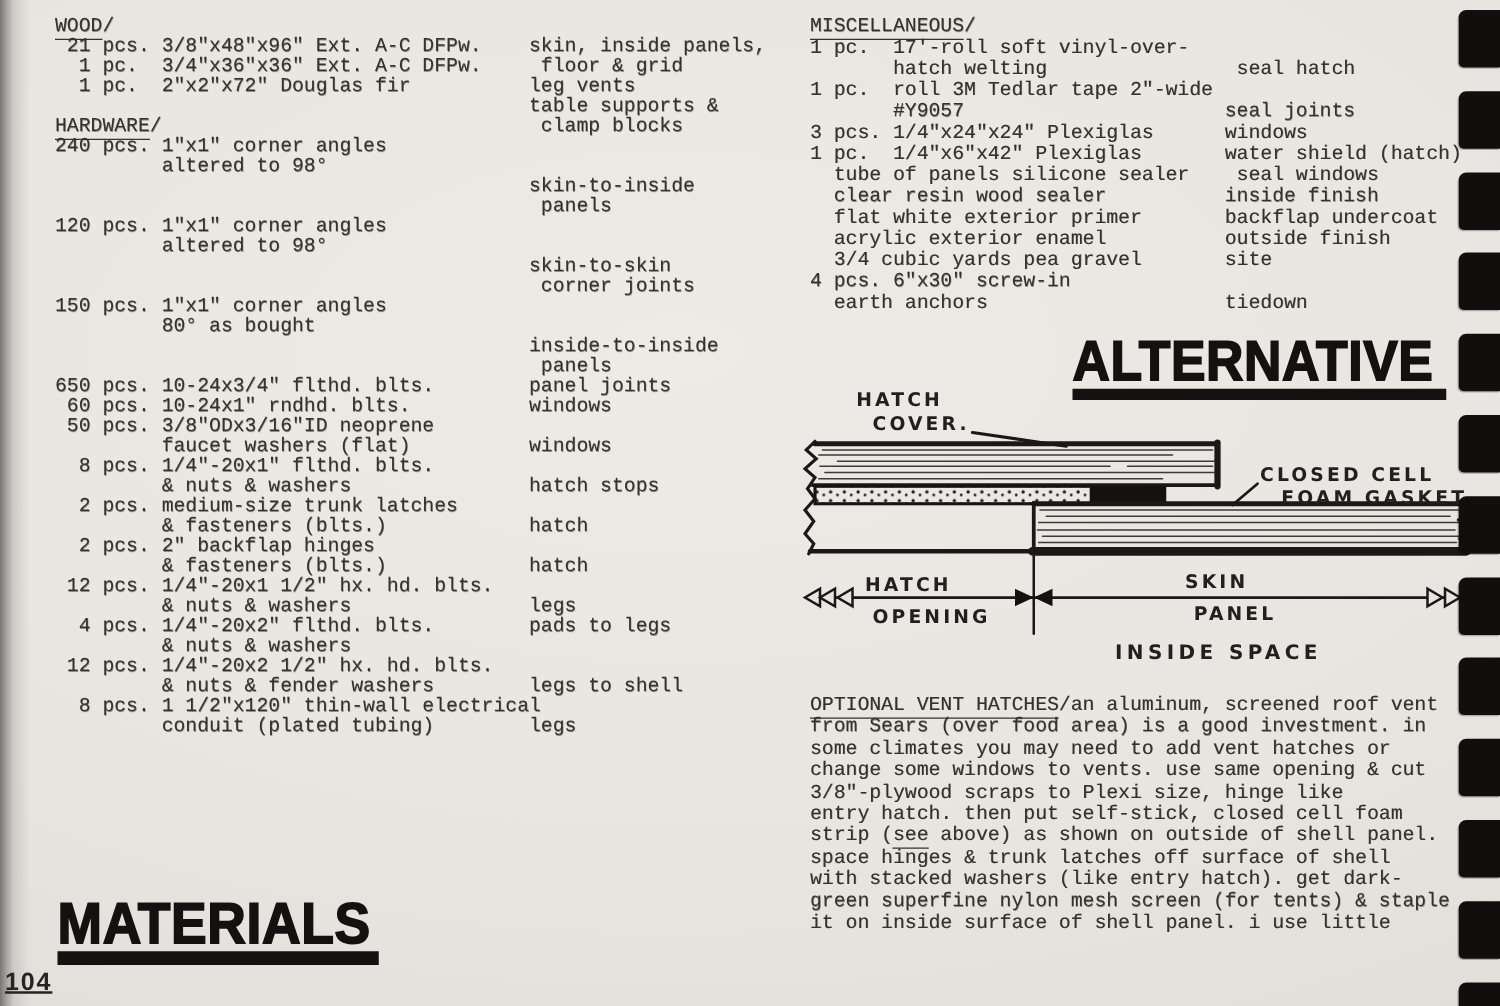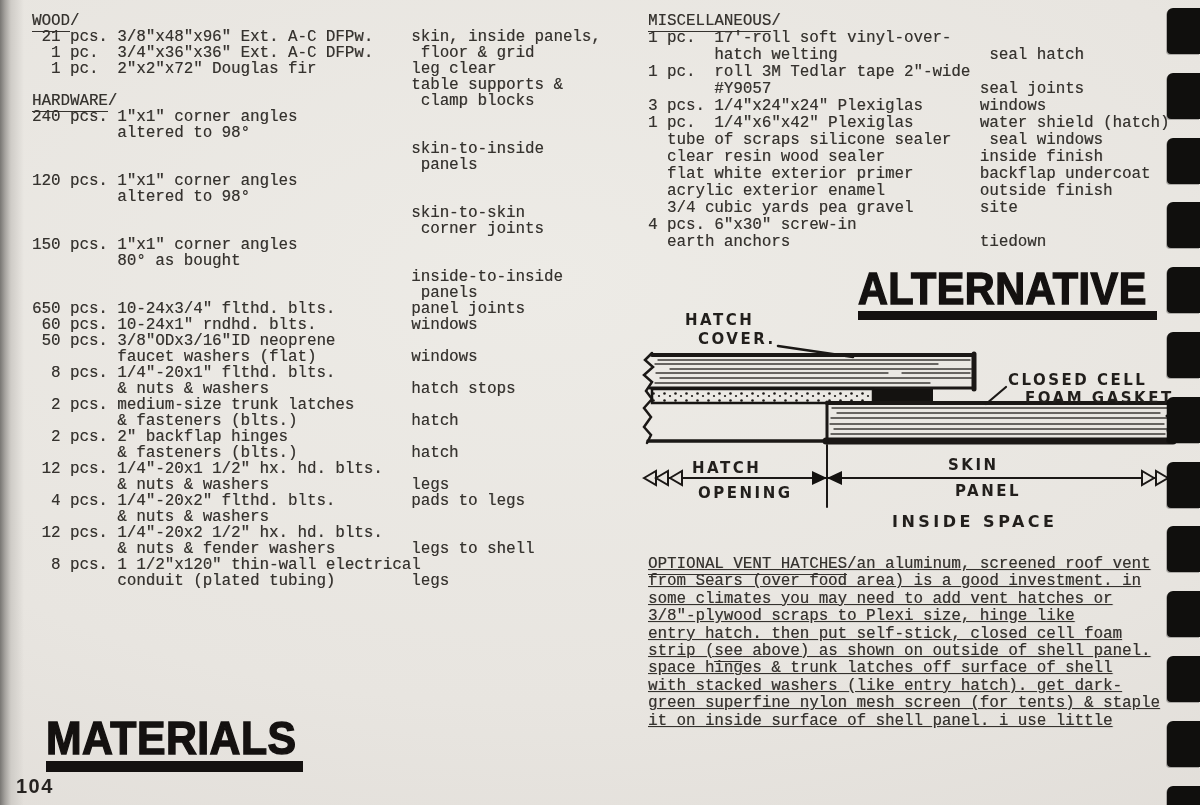--- a/index.html
+++ b/index.html
@@ -2,55 +2,55 @@
 <html><head>
 <meta charset="utf-8">
 <style>
   html,body{margin:0;padding:0;background:#bdbab5;}
   .page{position:relative;width:1200px;height:805px;overflow:hidden;
         background:radial-gradient(120% 95% at 45% 35%, #edebe6 0%, #e8e5e0 55%, #dedad5 100%);}
   .gutter{position:absolute;left:0;top:0;bottom:0;width:24px;
         background:linear-gradient(90deg,#787673 0px,#a5a29e 5px,#cfccc7 11px,rgba(232,229,224,0) 24px);}
   .mono{position:absolute;font-family:"Liberation Mono","DejaVu Sans Mono",monospace;
         font-size:15.8px;color:#35322e;text-shadow:0.4px 0.2px 0 rgba(53,50,46,0.5);}
-  #left-list{left:32px;top:13px;line-height:16px;}
+  #left-list{left:44px;top:13px;line-height:16px;}
   #misc-list{left:648px;top:13px;line-height:17px;}
-  #paragraph{left:648px;top:556px;line-height:17.4px;text-decoration:underline;}
+  #paragraph{left:648px;top:556px;line-height:17.4px;}
   .tl{white-space:pre;}
   .ul{border-bottom:1.7px solid #35322e;padding-bottom:1px;}
   .headline{position:absolute;font-family:"Liberation Sans",sans-serif;font-weight:700;
         color:#141110;-webkit-text-stroke:1.4px #141110;letter-spacing:0.5px;
         transform-origin:left top;white-space:nowrap;}
   #alt{left:858px;top:263px;font-size:45px;transform:scaleX(0.92);}
   #alt-bar{position:absolute;left:858px;top:311px;width:299px;height:9px;background:#141110;}
   #mat{left:46px;top:711px;font-size:46px;transform:scaleX(0.93);}
   #mat-bar{position:absolute;left:46px;top:761px;width:257px;height:11px;background:#141110;}
-  #pagenum{position:absolute;left:16px;top:775px;font:700 20px "Liberation Sans",sans-serif;
-        color:#262321;letter-spacing:1.5px;}
+  #pagenum{position:absolute;left:4px;top:775px;font:700 20px "Liberation Sans",sans-serif;
+        color:#262321;letter-spacing:1.5px;text-decoration:underline;}
   .tab{position:absolute;right:0;width:33px;height:46px;background:#100f0d;
         border-radius:6px 0 0 4px;box-shadow:-1px 1px 0 rgba(0,0,0,0.25);}
   #diagram{position:absolute;left:640px;top:300px;width:545px;height:245px;}
   .ink{stroke:#1b1816;fill:none;stroke-linecap:round;}
   .grain{stroke:#2a2723;stroke-width:1.3;opacity:0.9;}
   .hand{font-family:"DejaVu Sans",sans-serif;font-weight:700;letter-spacing:2.5px;
         fill:#221f1c;font-size:15px;}
   .hand-big{font-size:16px;letter-spacing:3.5px;}
 </style>
 </head>
 <body>
 
 <div class="page">
 
   <div class="gutter"></div>
 
   <div id="left-list" class="mono">
       <div class="tl"><span class="ul">WOOD</span><span>/</span></div>
       <div class="tl"><span> 21 pcs. 3/8"x48"x96" Ext. A-C DFPw.</span>    <span>skin, inside panels,</span></div>
       <div class="tl"><span>  1 pc.  3/4"x36"x36" Ext. A-C DFPw.</span>    <span> floor &amp; grid</span></div>
-      <div class="tl"><span>  1 pc.  2"x2"x72" Douglas fir</span>          <span>leg clear</span></div>
+      <div class="tl"><span>  1 pc.  2"x2"x72" Douglas fir</span>          <span>leg vents</span></div>
       <div class="tl"><span></span>                                        <span>table supports &amp;</span></div>
       <div class="tl"><span class="ul">HARDWARE</span><span>/</span>                               <span> clamp blocks</span></div>
       <div class="tl"><span>240 pcs. 1"x1" corner angles</span></div>
       <div class="tl"><span>         altered to 98°</span></div>
       <div class="tl"><span></span>                                        <span>skin-to-inside</span></div>
       <div class="tl"><span></span>                                        <span> panels</span></div>
       <div class="tl"><span>120 pcs. 1"x1" corner angles</span></div>
       <div class="tl"><span>         altered to 98°</span></div>
       <div class="tl"><span></span>                                        <span>skin-to-skin</span></div>
       <div class="tl"><span></span>                                        <span> corner joints</span></div>
@@ -79,21 +79,21 @@
     </div>
 
   <div id="misc-list" class="mono">
       <div class="tl"><span class="ul">MISCELLANEOUS</span><span>/</span></div>
       <div class="tl"><span>1 pc.  17'-roll soft vinyl-over-</span></div>
       <div class="tl"><span>       hatch welting</span>                <span>seal hatch</span></div>
       <div class="tl"><span>1 pc.  roll 3M Tedlar tape 2"-wide</span></div>
       <div class="tl"><span>       #Y9057</span>                      <span>seal joints</span></div>
       <div class="tl"><span>3 pcs. 1/4"x24"x24" Plexiglas</span>      <span>windows</span></div>
       <div class="tl"><span>1 pc.  1/4"x6"x42" Plexiglas</span>       <span>water shield (hatch)</span></div>
-      <div class="tl"><span>  tube of scraps silicone sealer</span>    <span>seal windows</span></div>
+      <div class="tl"><span>  tube of panels silicone sealer</span>    <span>seal windows</span></div>
       <div class="tl"><span>  clear resin wood sealer</span>          <span>inside finish</span></div>
       <div class="tl"><span>  flat white exterior primer</span>       <span>backflap undercoat</span></div>
       <div class="tl"><span>  acrylic exterior enamel</span>          <span>outside finish</span></div>
       <div class="tl"><span>  3/4 cubic yards pea gravel</span>       <span>site</span></div>
       <div class="tl"><span>4 pcs. 6"x30" screw-in</span></div>
       <div class="tl"><span>  earth anchors</span>                    <span>tiedown</span></div>
     </div>
 
   <div class="headline" id="alt">ALTERNATIVE</div>
   <div id="alt-bar"></div>
@@ -166,20 +166,21 @@
     <text class="hand" x="58" y="198">OPENING</text>
     <text class="hand" x="308" y="170">SKIN</text>
     <text class="hand" x="315" y="196">PANEL</text>
     <text class="hand hand-big" x="252" y="227">INSIDE SPACE</text>
   </svg>
 
   <div id="paragraph" class="mono">
       <div class="tl"><span class="ul">OPTIONAL VENT HATCHES</span><span>/an aluminum, screened roof vent</span></div>
       <div class="tl"><span>from Sears (over food area) is a good investment. in</span></div>
       <div class="tl"><span>some climates you may need to add vent hatches or</span></div>
+      <div class="tl"><span>change some windows to vents. use same opening &amp; cut</span></div>
       <div class="tl"><span>3/8"-plywood scraps to Plexi size, hinge like</span></div>
       <div class="tl"><span>entry hatch. then put self-stick, closed cell foam</span></div>
       <div class="tl"><span>strip (</span><span class="ul">see</span><span> above) as shown on outside of shell panel.</span></div>
       <div class="tl"><span>space hinges &amp; trunk latches off surface of shell</span></div>
       <div class="tl"><span>with stacked washers (like entry hatch). get dark-</span></div>
       <div class="tl"><span>green superfine nylon mesh screen (for tents) &amp; staple</span></div>
       <div class="tl"><span>it on inside surface of shell panel. i use little</span></div>
     </div>
 
   <div class="headline" id="mat">MATERIALS</div>

